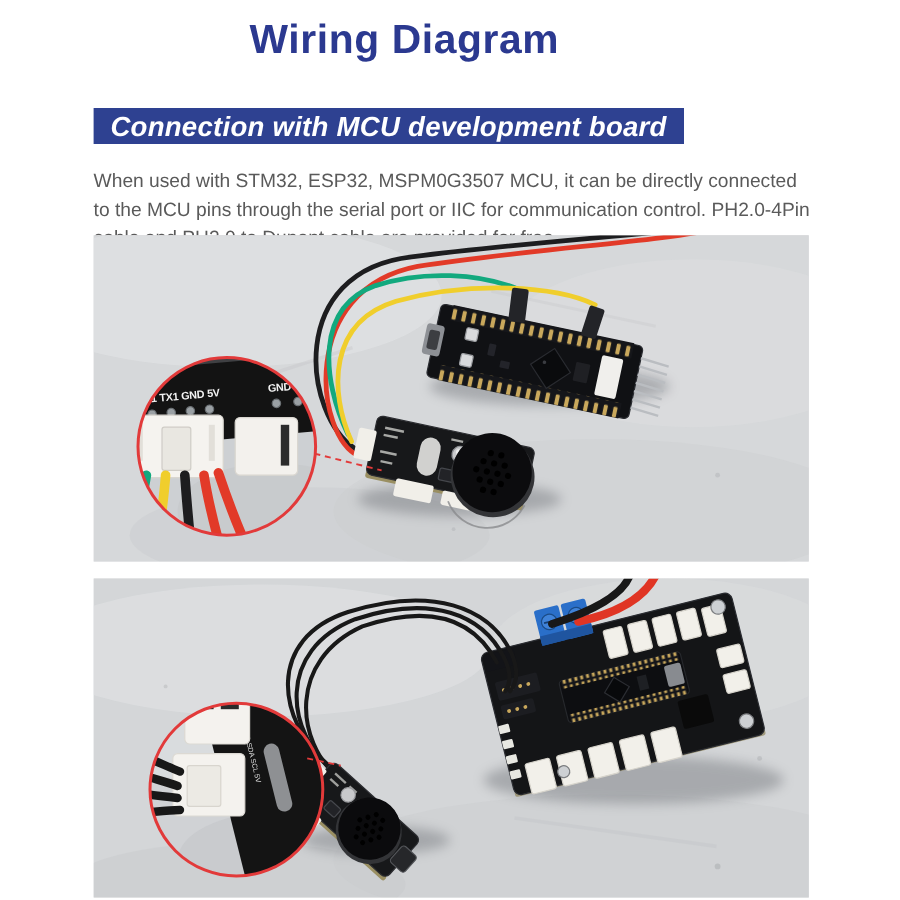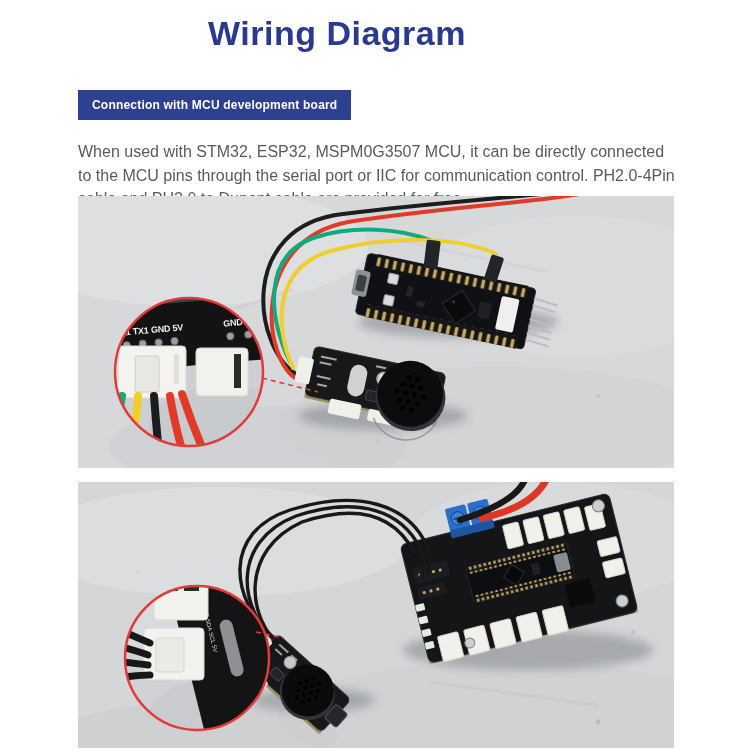--- a/index.html
+++ b/index.html
@@ -8,21 +8,21 @@
     font-family:"Liberation Sans",sans-serif;overflow:hidden;
   }
   .page-title{
     position:absolute;top:14px;left:0;width:674px;text-align:center;
     font-size:34px;font-weight:bold;color:#2b3990;letter-spacing:.5px;
   }
   .banner{
     position:absolute;left:78px;top:90px;height:30px;background:#2e4191;
     display:inline-flex;align-items:center;padding:0 14px;box-sizing:border-box;
   }
-  .banner span{color:#fff;font-size:12px;font-weight:bold;letter-spacing:.2px;}
+  .banner span{color:#fff;font-size:23px;font-weight:bold;letter-spacing:.2px;font-style:italic;}
   .intro{
     position:absolute;left:78px;top:124px;width:600px;
     font-size:16px;line-height:23.5px;color:#5a5a5a;
   }
   .photo{position:absolute;left:78px;width:596px;overflow:hidden;background:#d6d8da;}
   #photo1{top:196px;height:272px;}
   #photo2{top:482px;height:266px;}
   svg{display:block}
 </style>
 </head>

